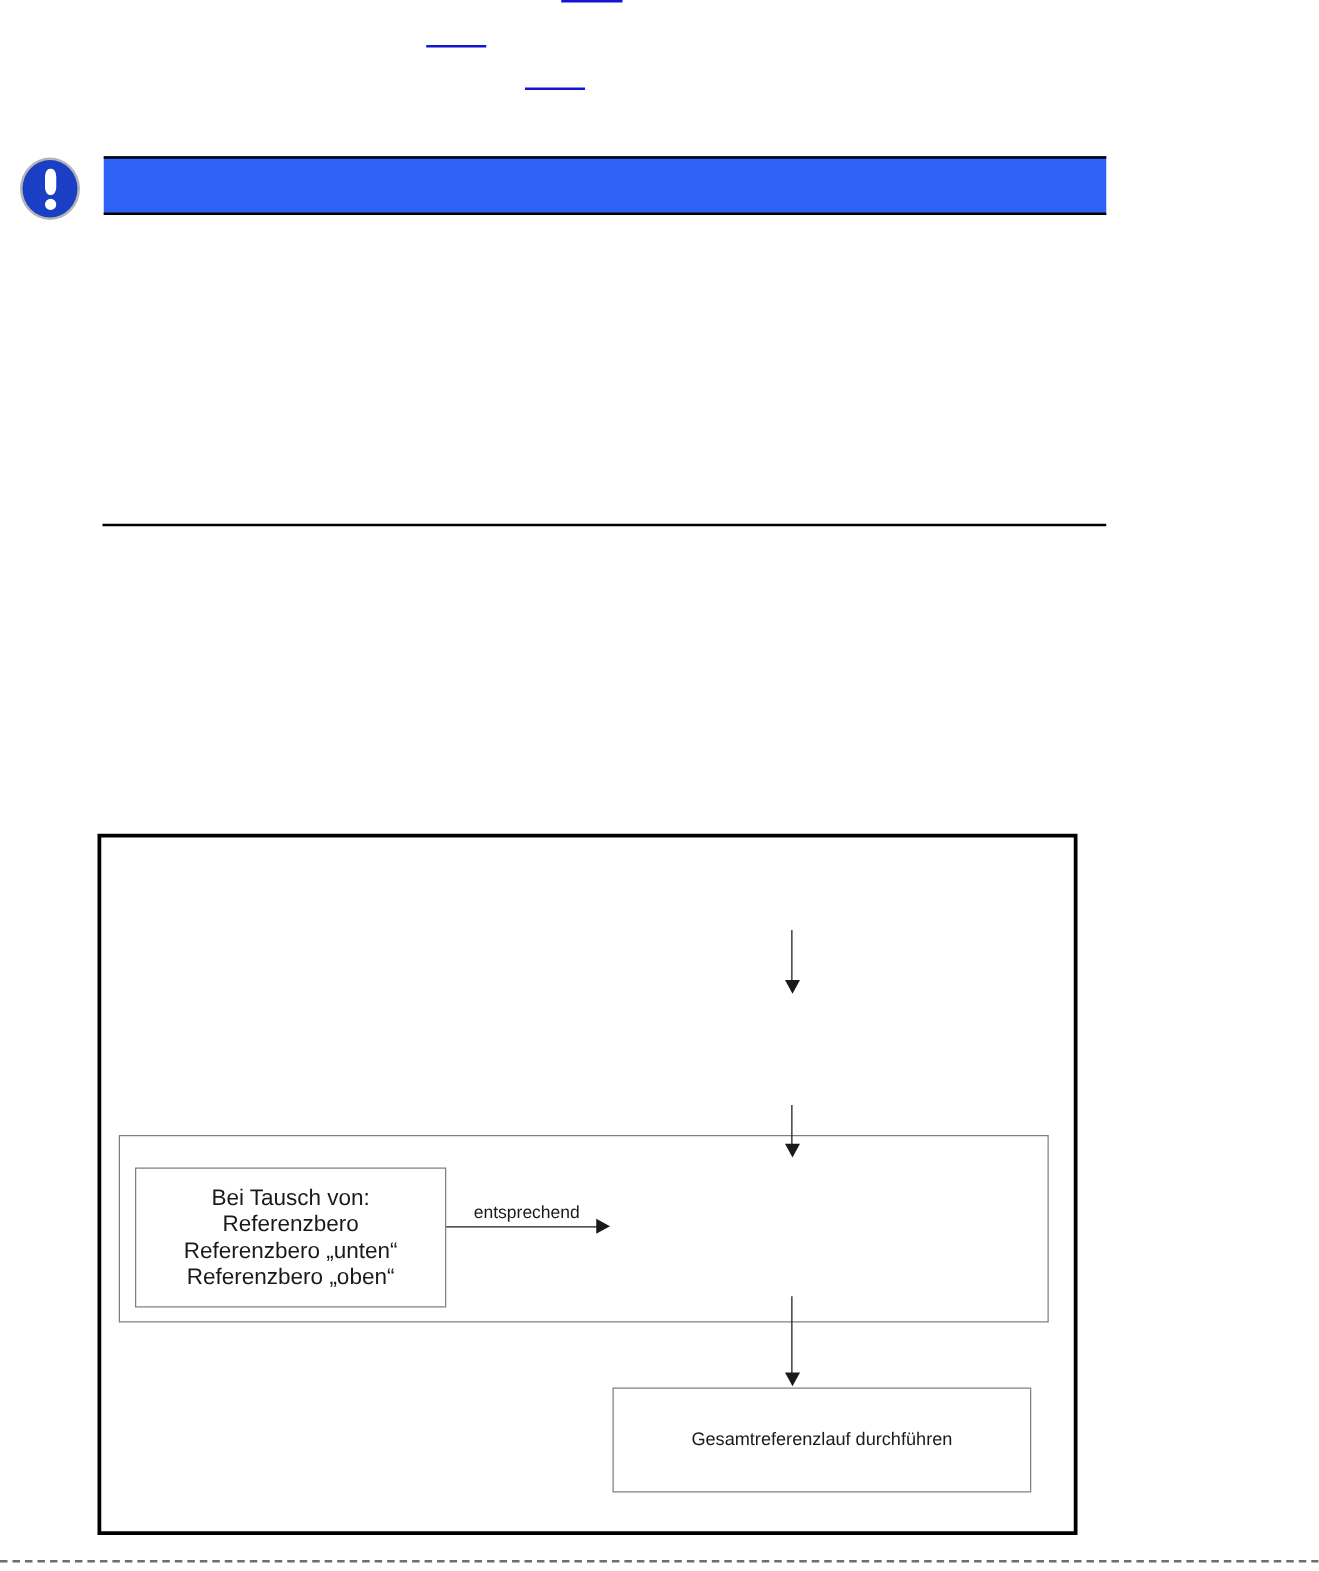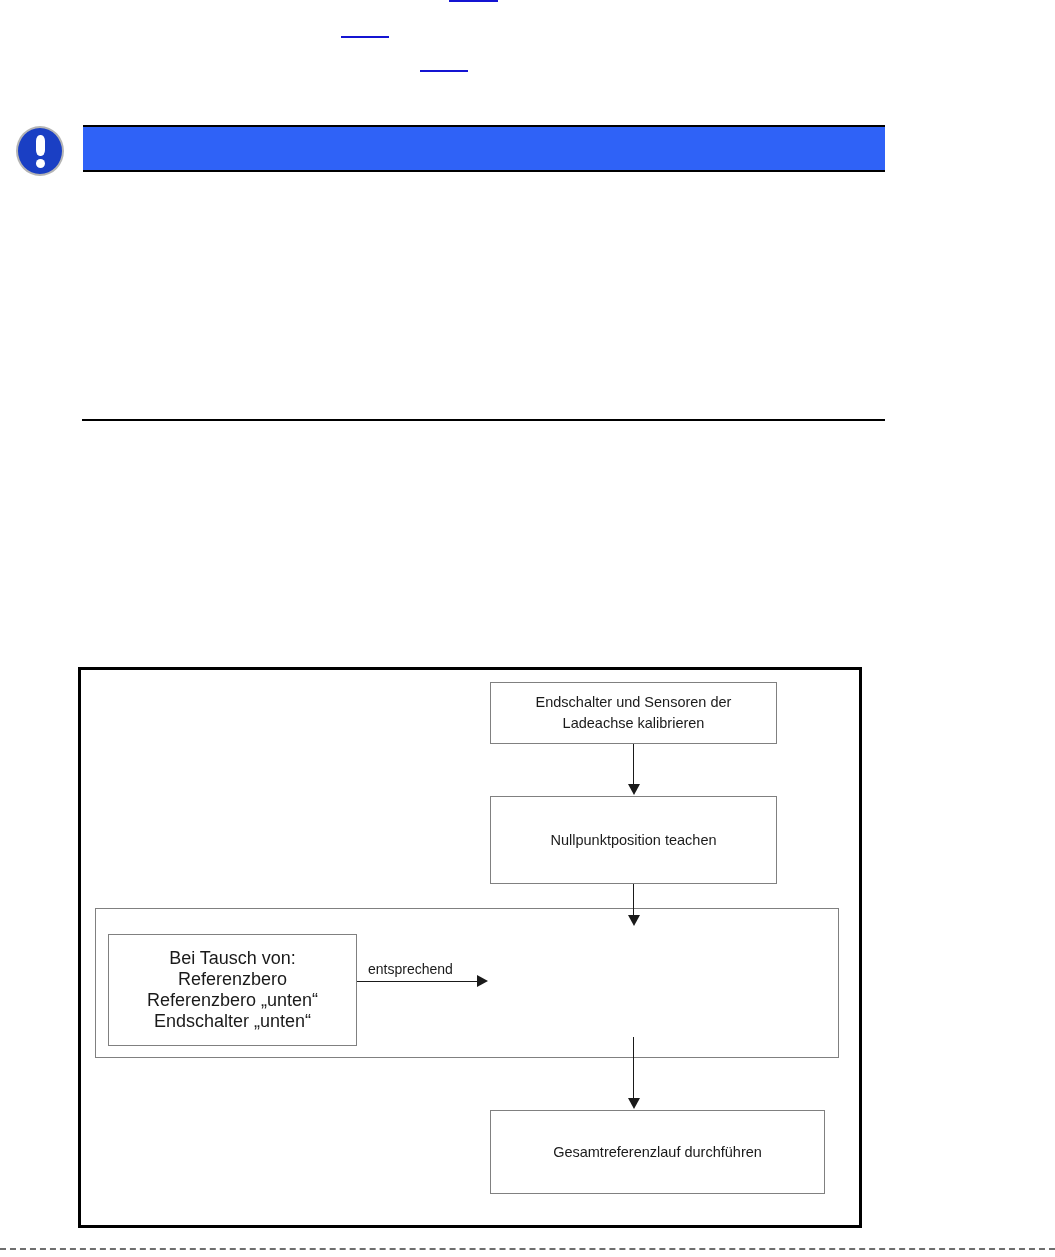--- a/index.html
+++ b/index.html
@@ -229,51 +229,40 @@
     <div class="notice-bar"></div>
   </div>
 
   <div class="section-rule"></div>
 
   <div class="diagram-frame">
     <div class="diagram-inner">
 
       <div id="group-exchange"></div>
 
-      <div class="flow-box" id="box-calibrate-sensors">
-        <div class="lines">
-          <div>Endschalter und Sensoren der</div>
-          <div>Ladeachse kalibrieren</div>
-        </div>
-      </div>
 
       <div class="conn-line-v" style="left:552px; top:74px; height:41px;"></div>
       <div class="arrow-down" style="left:547px; top:114px;"></div>
 
-      <div class="flow-box" id="box-teach-zero">
-        <div class="lines">
-          <div>Nullpunktposition teachen</div>
-        </div>
-      </div>
 
       <div class="conn-line-v" style="left:552px; top:214px; height:32px;"></div>
       <div class="arrow-down" style="left:547px; top:245px;"></div>
 
       <div class="flow-box" id="box-swap-list">
         <div class="lines">
           <div>Bei Tausch von:</div>
           <div>Referenzbero</div>
           <div>Referenzbero „unten“</div>
-          <div>Endschalter „unten“</div>
+          <div>Referenzbero „oben“</div>
         </div>
       </div>
 
       <div class="conn-line-h" style="left:276px; top:311px; width:121px;"></div>
       <div class="arrow-right" style="left:396px; top:305px;"></div>
-      <span class="edge-label" style="left:285px; top:291px;">entsprechend</span>
+      <span class="edge-label" style="left:296px; top:291px;">entsprechend</span>
 
 
       <div class="conn-line-v" style="left:552px; top:367px; height:62px;"></div>
       <div class="arrow-down" style="left:547px; top:428px;"></div>
 
       <div class="flow-box" id="box-full-ref-run">
         <div class="lines">
           <div>Gesamtreferenzlauf durchführen</div>
         </div>
       </div>

